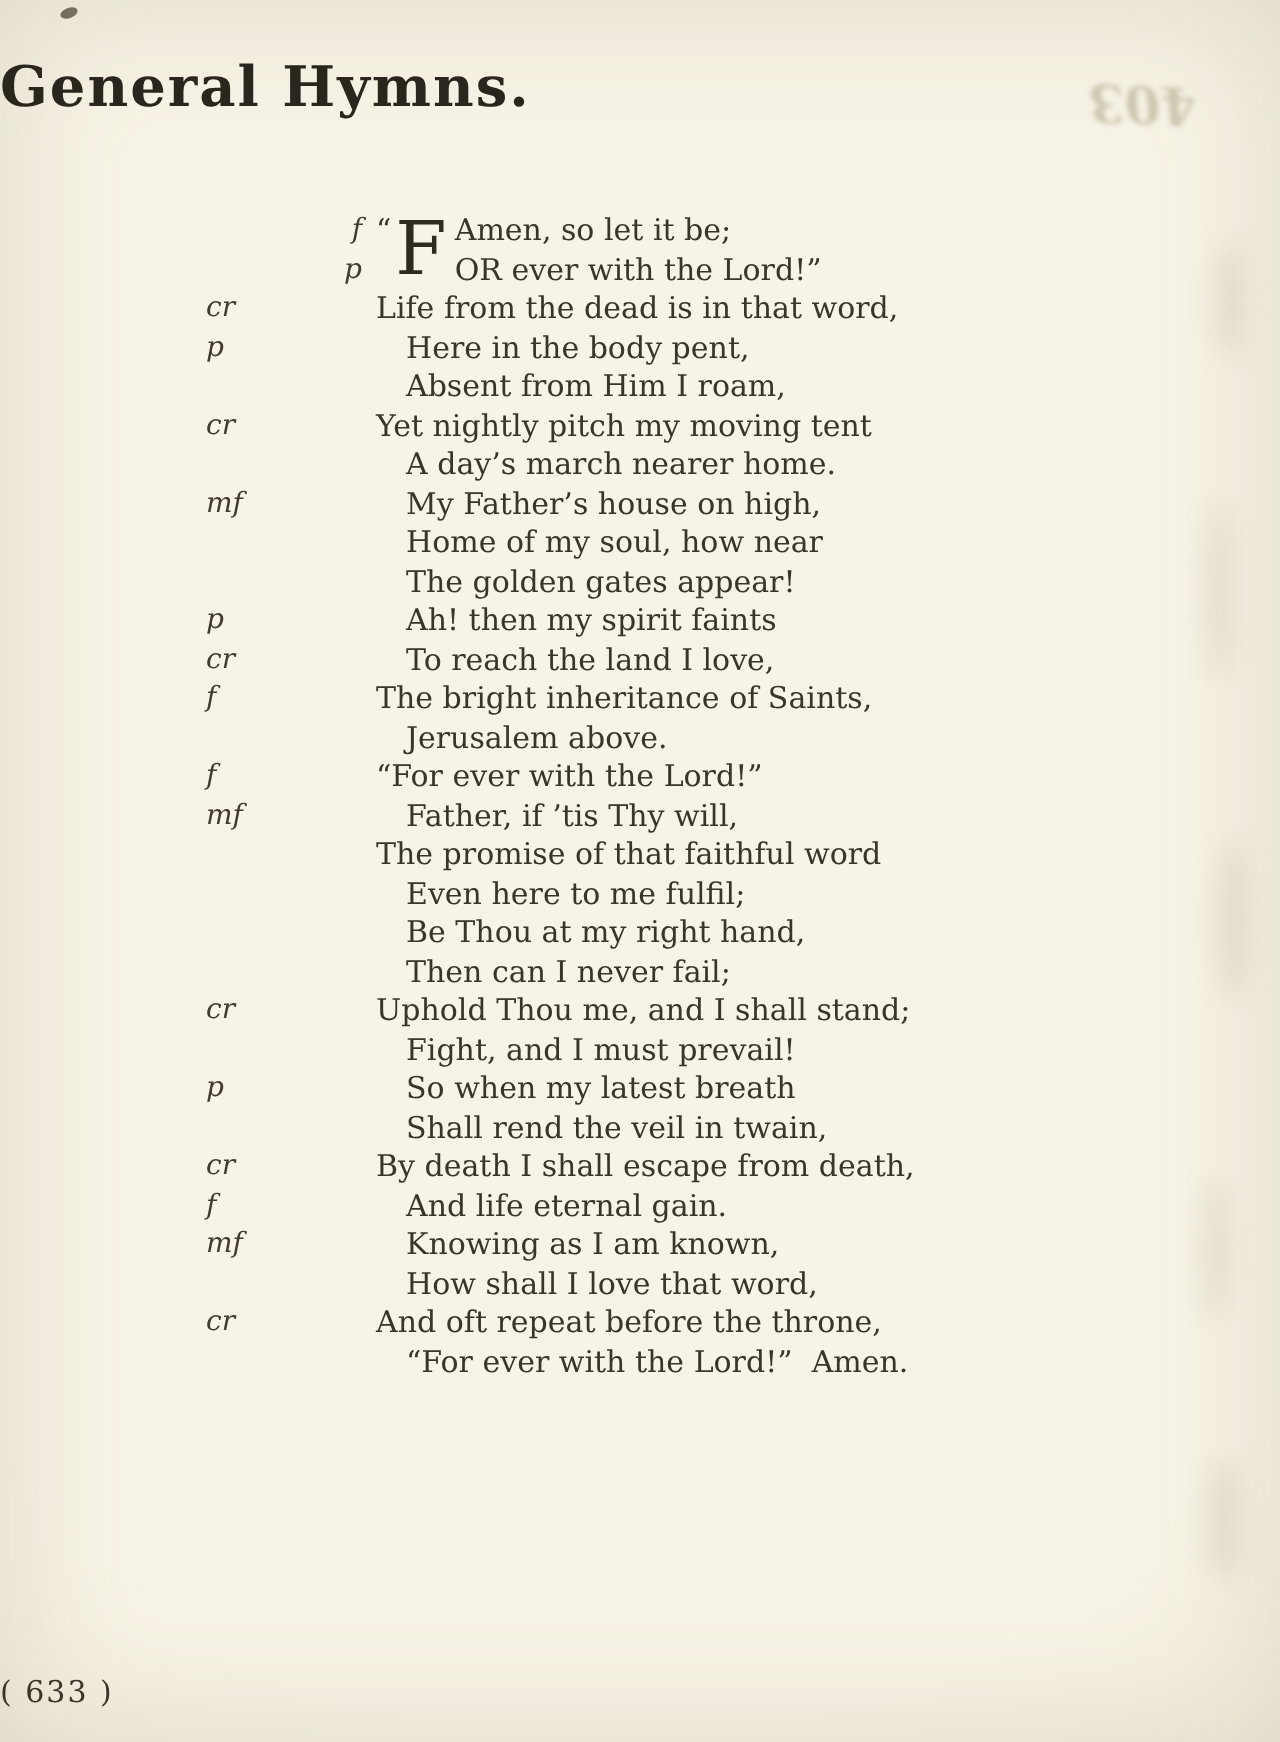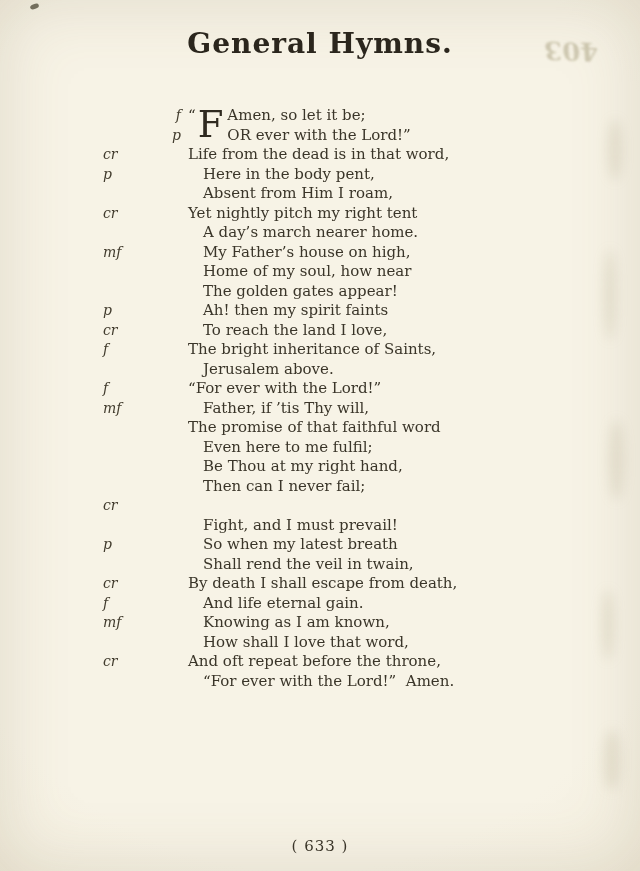--- a/index.html
+++ b/index.html
@@ -11,21 +11,20 @@
   .page {
     position: relative;
     width: 640px; height: 871px;
     overflow: hidden;
     color: #3a3529;
     background: radial-gradient(ellipse 120% 100% at 48% 45%, #f7f3e6 55%, #eee7d2 100%);
     box-shadow: inset 0 0 70px rgba(120,105,70,0.18);
   }
   .title {
     padding-top: 27px;
-    text-align: center;
     font-size: 28px;
     line-height: 34px;
     font-weight: bold;
     letter-spacing: 1px;
     color: #2b261d;
   }
   .hymn {
     margin-top: 45px;
     margin-left: 103px;
     font-size: 15px;
@@ -63,21 +62,21 @@
     color: #2f2a20;
   }
   .olines .vline { line-height: 19.5px; white-space: pre-wrap; }
 
   .stanza:not(:first-child) { }
 
   .footer {
     position: absolute;
     top: 837px; left: 0;
     width: 100%;
-    text-align: center;
+    text-align: left;
     font-size: 15px;
     letter-spacing: 1px;
     color: #3a3529;
   }
 
   
   .ghost-number {
     position: absolute;
     top: 36px; right: 42px;
     transform: rotate(182deg) skewX(6deg);
@@ -152,21 +151,21 @@
           <div class="line">
             <span class="dyn">p</span>
             <span class="text indent-1">Here in the body pent,</span>
           </div>
           <div class="line">
             <span class="dyn"></span>
             <span class="text indent-1">Absent from Him I roam,</span>
           </div>
           <div class="line">
             <span class="dyn">cr</span>
-            <span class="text indent-0">Yet nightly pitch my right tent</span>
+            <span class="text indent-0">Yet nightly pitch my moving tent</span>
           </div>
           <div class="line">
             <span class="dyn"></span>
             <span class="text indent-1">A day’s march nearer home.</span>
           </div>
         </div>
         <div class="stanza">
           <div class="line">
             <span class="dyn">mf</span>
             <span class="text indent-1">My Father’s house on high,</span>
@@ -219,20 +218,21 @@
           <div class="line">
             <span class="dyn"></span>
             <span class="text indent-1">Be Thou at my right hand,</span>
           </div>
           <div class="line">
             <span class="dyn"></span>
             <span class="text indent-1">Then can I never fail;</span>
           </div>
           <div class="line">
             <span class="dyn">cr</span>
+            <span class="text indent-0">Uphold Thou me, and I shall stand;</span>
           </div>
           <div class="line">
             <span class="dyn"></span>
             <span class="text indent-1">Fight, and I must prevail!</span>
           </div>
         </div>
         <div class="stanza">
           <div class="line">
             <span class="dyn">p</span>
             <span class="text indent-1">So when my latest breath</span>

